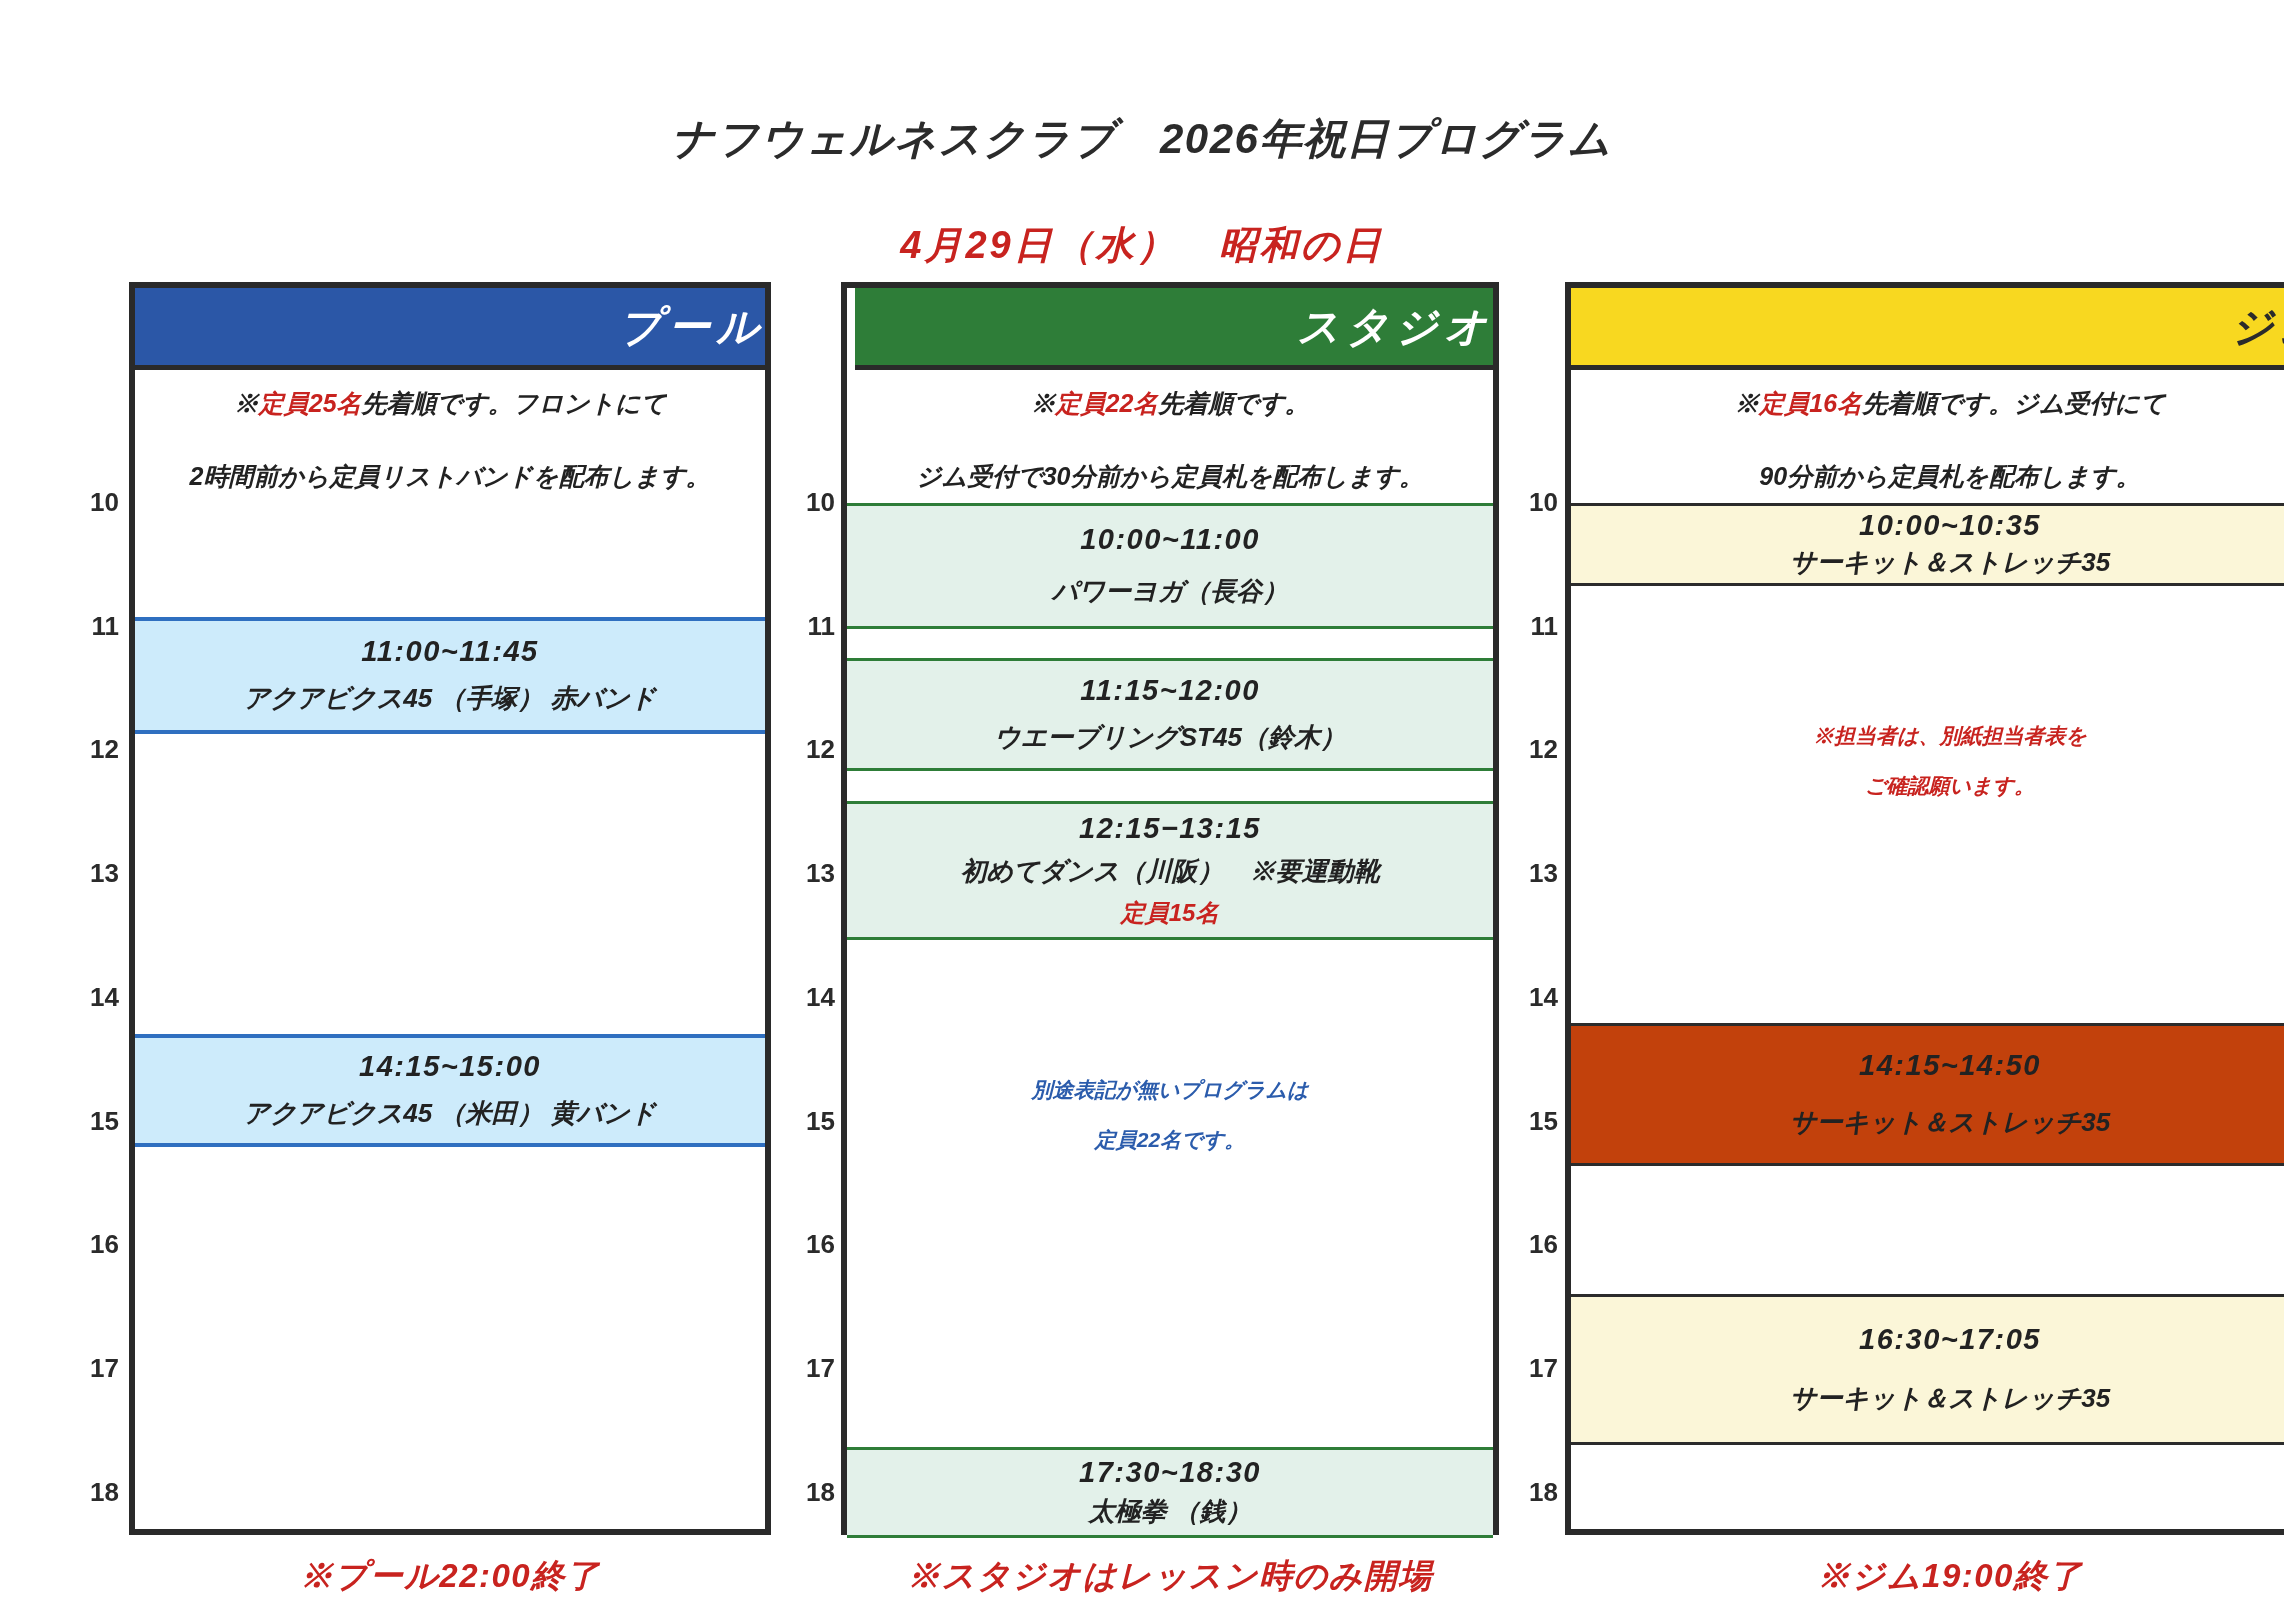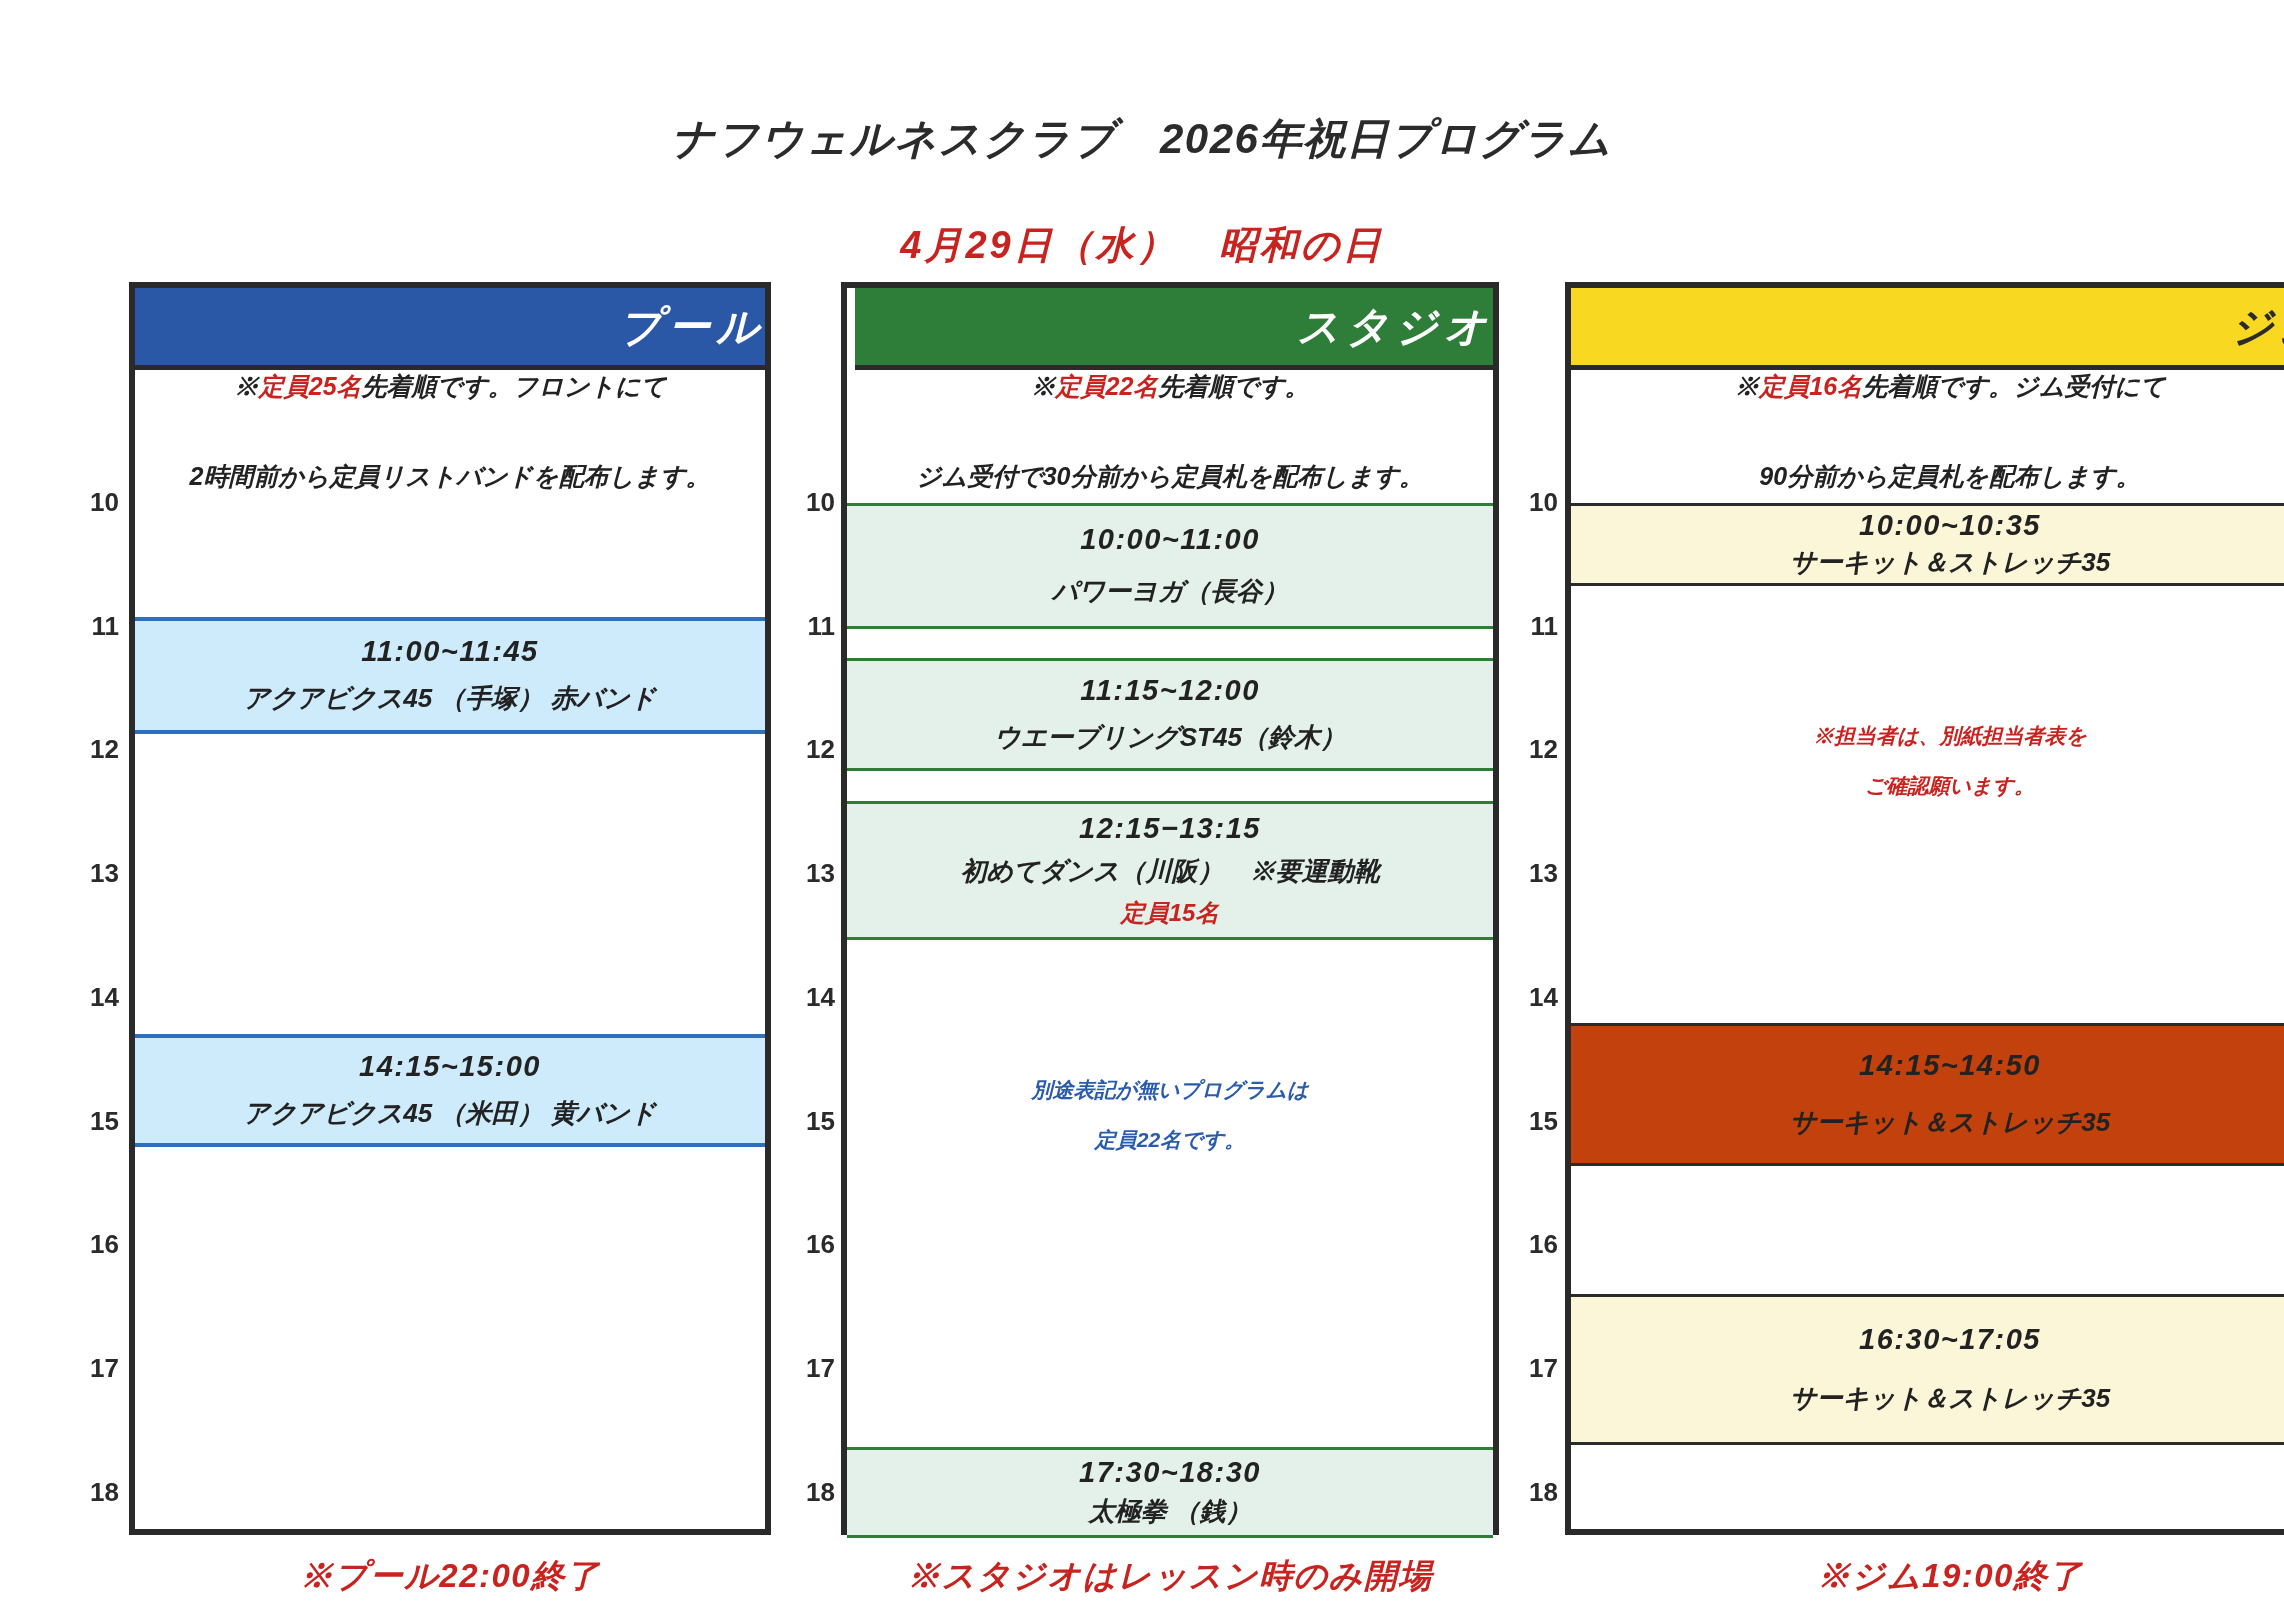--- a/index.html
+++ b/index.html
@@ -27,22 +27,22 @@
     position:relative; height:1253px; box-sizing:border-box;
     border:6px solid #2a2a2a; background:#fff;
   }
   .hdr {
     height:77px; border-bottom:5.3px solid #2a2a2a;
     display:flex; align-items:center; justify-content:flex-end;
     font-size:42px; font-weight:bold; letter-spacing:6px;font-family:Liberation Mono, monospace;
   }
   .notes {
     height:123px; display:flex; flex-direction:column;
-    justify-content:space-between; align-items:center;
-    font-size:25px; font-weight:bold; text-align:center;
+    justify-content:flex-end; align-items:center;
+    font-size:25px; font-weight:bold; text-align:center;gap:40px;
   }
   .sched { position:relative; height:1036px; }
   .event {
     position:absolute; left:0; right:0; box-sizing:border-box;
     display:flex; flex-direction:column; justify-content:space-evenly;
     align-items:center; text-align:center; font-weight:bold;
     border-top-style:solid; border-bottom-style:solid;margin-top:10px;
   }
   .etime { font-size:29px; letter-spacing:1.5px; }
   .ename { font-size:26px; }

